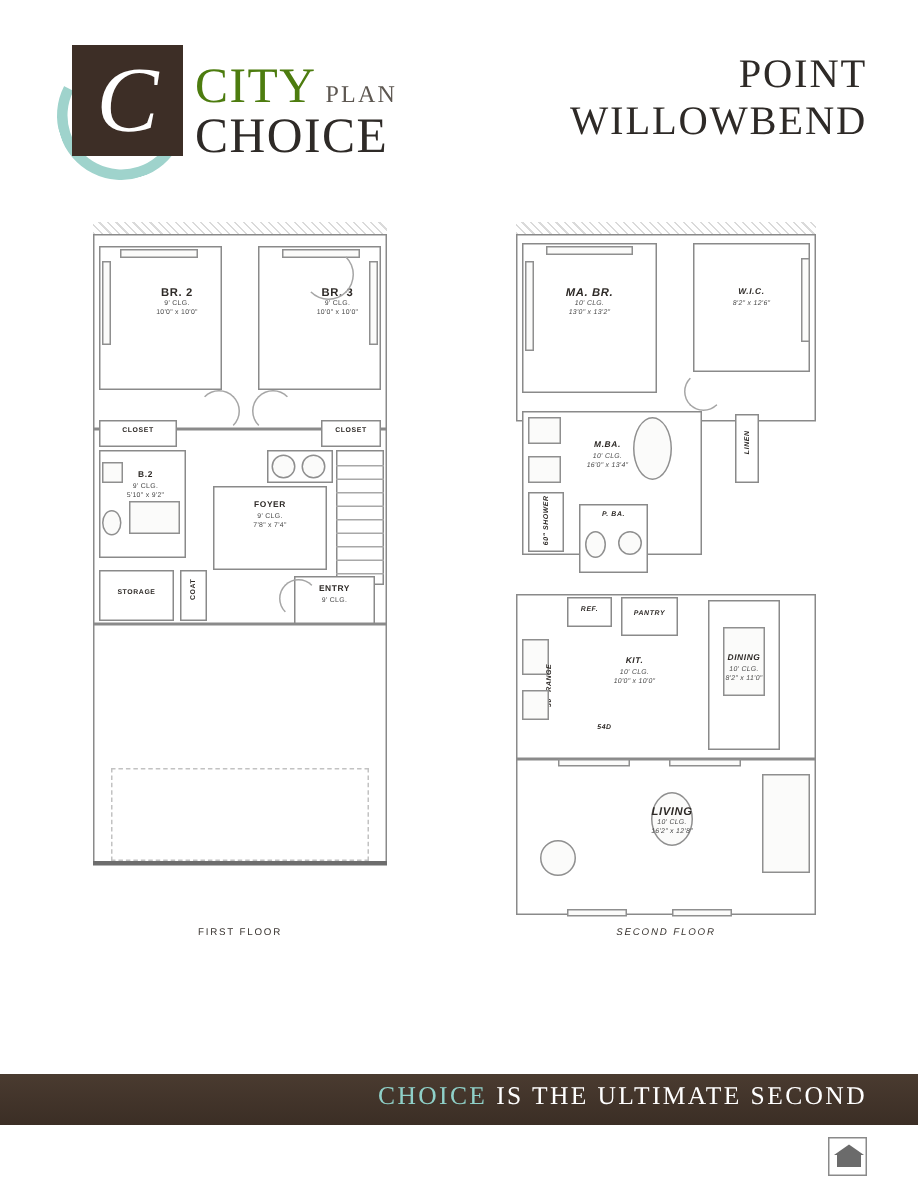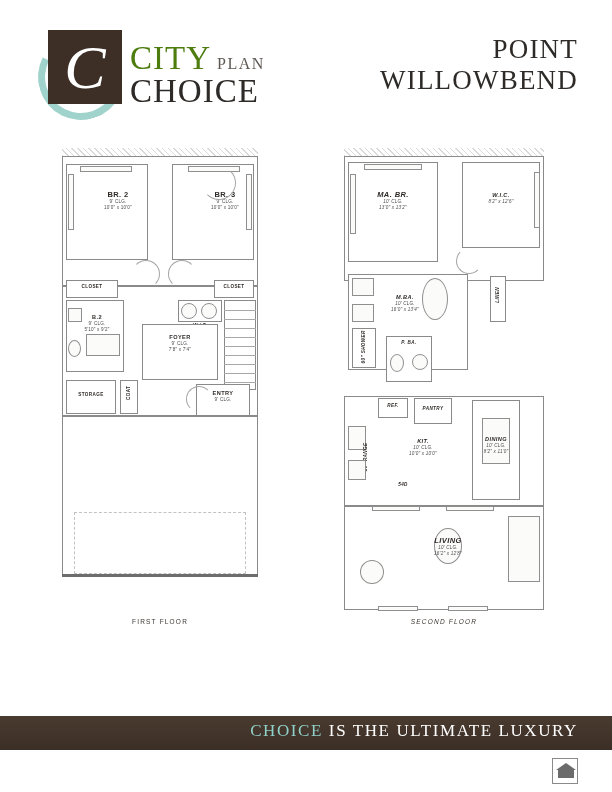--- a/index.html
+++ b/index.html
@@ -333,21 +333,21 @@
       <div class="fx" style="left:108px; top:358px; width:48px; height:5px;"></div>
       <div class="fx" style="left:40px; top:458px; width:40px; height:5px;"></div>
       <div class="fx" style="left:110px; top:458px; width:40px; height:5px;"></div>
 
       <div class="plan-caption" style="left:6px; top:470px; width:200px;">SECOND FLOOR</div>
     </div>
   </div>
 
   <div class="footer-bar"></div>
   <div class="footer-text">
-    <span class="hl">CHOICE</span><span> IS THE ULTIMATE LUXURY</span>
+    <span class="hl">CHOICE</span><span> IS THE ULTIMATE SECOND</span>
   </div>
 
   <div class="eho">
     <div class="eho-roof"></div>
     <div class="eho-body"></div>
   </div>
 
 </div>
 
 </body></html>

